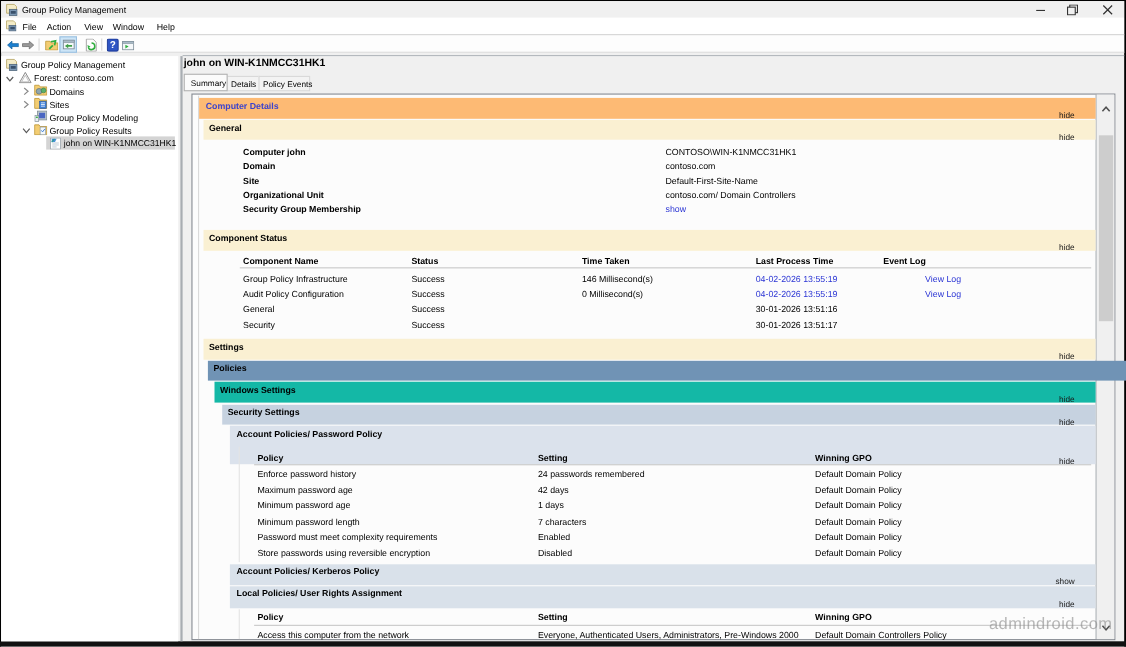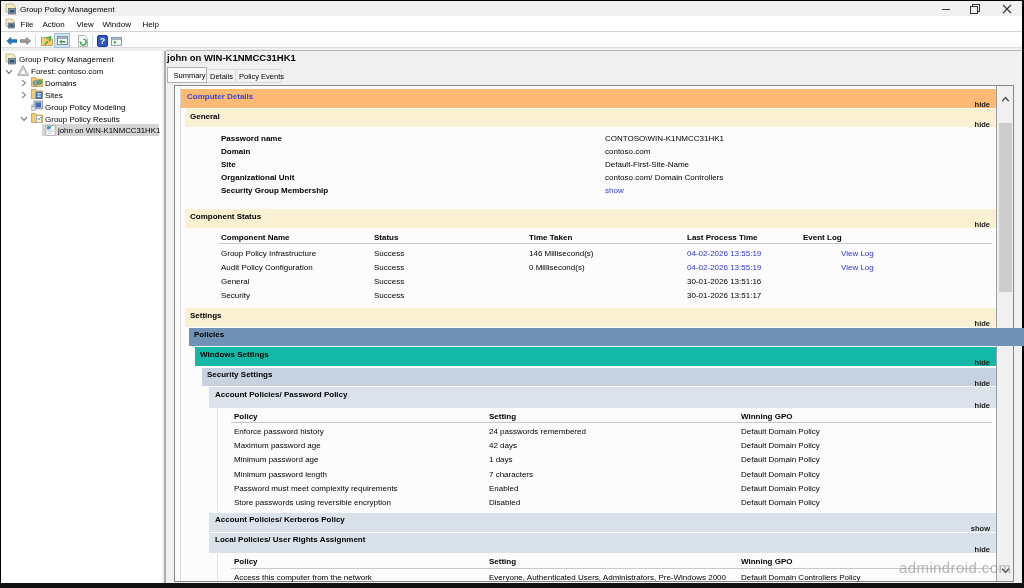--- a/index.html
+++ b/index.html
@@ -3,21 +3,21 @@
 *{margin:0;padding:0;box-sizing:border-box}
 html,body{width:1024px;height:588px;overflow:hidden}
 body{position:relative;-webkit-font-smoothing:antialiased;font-family:"Liberation Sans",sans-serif;background:#f0f0f0;color:#000}
 .a{position:absolute}
 .t8{font-size:8px;line-height:9px;white-space:nowrap}
 .t9m{font-size:8px;line-height:9px;white-space:nowrap;top:4px}
 .b{font-weight:bold}
 .bl{color:#2b35d4}
 .band{position:absolute;font-size:8px;font-weight:bold;white-space:nowrap}
 .band .ti{position:absolute;left:5px;top:2.5px}
-.band .h{position:absolute;right:6px;bottom:-1.5px;font-size:7.5px;line-height:8px;font-weight:bold;color:#1a1a1a}
+.band .h{position:absolute;right:19px;bottom:-1.5px;font-size:7.5px;line-height:8px;font-weight:normal;color:#1a1a1a}
 .hl{position:absolute;background:#c8c8c8;height:1px}
 </style></head>
 <body>
 
 <div class="a" style="left:0;top:0;width:1024px;height:1px;background:#000"></div>
 <div class="a" style="left:0;top:0;width:1px;height:588px;background:#000"></div>
 <div class="a" style="left:1022px;top:0;width:2px;height:588px;background:#000"></div>
 <div class="a" style="left:0;top:583px;width:1024px;height:5px;background:#111"></div>
 
 <div class="a" style="left:1px;top:1px;width:1021px;height:15px;background:#f0f0f0">
@@ -181,21 +181,21 @@
 <div class="band" style="left:181px;top:89px;width:815px;height:18.5px;background:#fdba74">
   <span class="ti" style="color:#3c43cc;left:6px">Computer Details</span>
       <span class="h">hide</span>
 </div>
 
 <div class="band" style="left:185px;top:109px;width:811px;height:18px;background:#faf0d2">
   <span class="ti">General</span>
       <span class="h">hide</span>
 </div>
 
-<div class="a t8 b" style="left:221px;top:134px">Password name</div>
+<div class="a t8 b" style="left:221px;top:134px">Computer john</div>
     <div class="a t8" style="left:605px;top:134px">CONTOSO\WIN-K1NMCC31HK1</div>
 <div class="a t8 b" style="left:221px;top:147px">Domain</div>
     <div class="a t8" style="left:605px;top:147px">contoso.com</div>
 <div class="a t8 b" style="left:221px;top:160px">Site</div>
     <div class="a t8" style="left:605px;top:160px">Default-First-Site-Name</div>
 <div class="a t8 b" style="left:221px;top:173px">Organizational Unit</div>
     <div class="a t8" style="left:605px;top:173px">contoso.com/ Domain Controllers</div>
 <div class="a t8 b" style="left:221px;top:186px">Security Group Membership</div>
     <div class="a t8 bl" style="left:605px;top:186px">show</div>
 
@@ -237,21 +237,21 @@
       <span class="h">hide</span>
 </div>
 <div class="band" style="left:195px;top:347px;width:801px;height:18.5px;background:#14b8a6">
   <span class="ti" style="left:5px">Windows Settings</span>
       <span class="h">hide</span>
 </div>
 <div class="band" style="left:202px;top:367.5px;width:794px;height:18.5px;background:#c6d2e0">
   <span class="ti" style="left:5px">Security Settings</span>
       <span class="h">hide</span>
 </div>
-<div class="band" style="left:209px;top:387px;width:787px;height:21px;background:#dbe2ec">
+<div class="band" style="left:209px;top:387px;width:787px;height:35px;background:#dbe2ec">
   <span class="ti" style="left:6px">Account Policies/ Password Policy</span>
       <span class="h">hide</span>
 </div>
 <div class="a" style="left:217px;top:406px;width:1px;height:105px;background:#e3e3e3"></div>
 <div class="a" style="left:217px;top:554px;width:1px;height:27px;background:#e3e3e3"></div>
 
 <div class="a t8 b" style="left:234px;top:411.5px">Policy</div>
 <div class="a t8 b" style="left:489px;top:411.5px">Setting</div>
 <div class="a t8 b" style="left:741px;top:411.5px">Winning GPO</div>
 <div class="hl" style="left:231px;top:422px;width:761px"></div>

